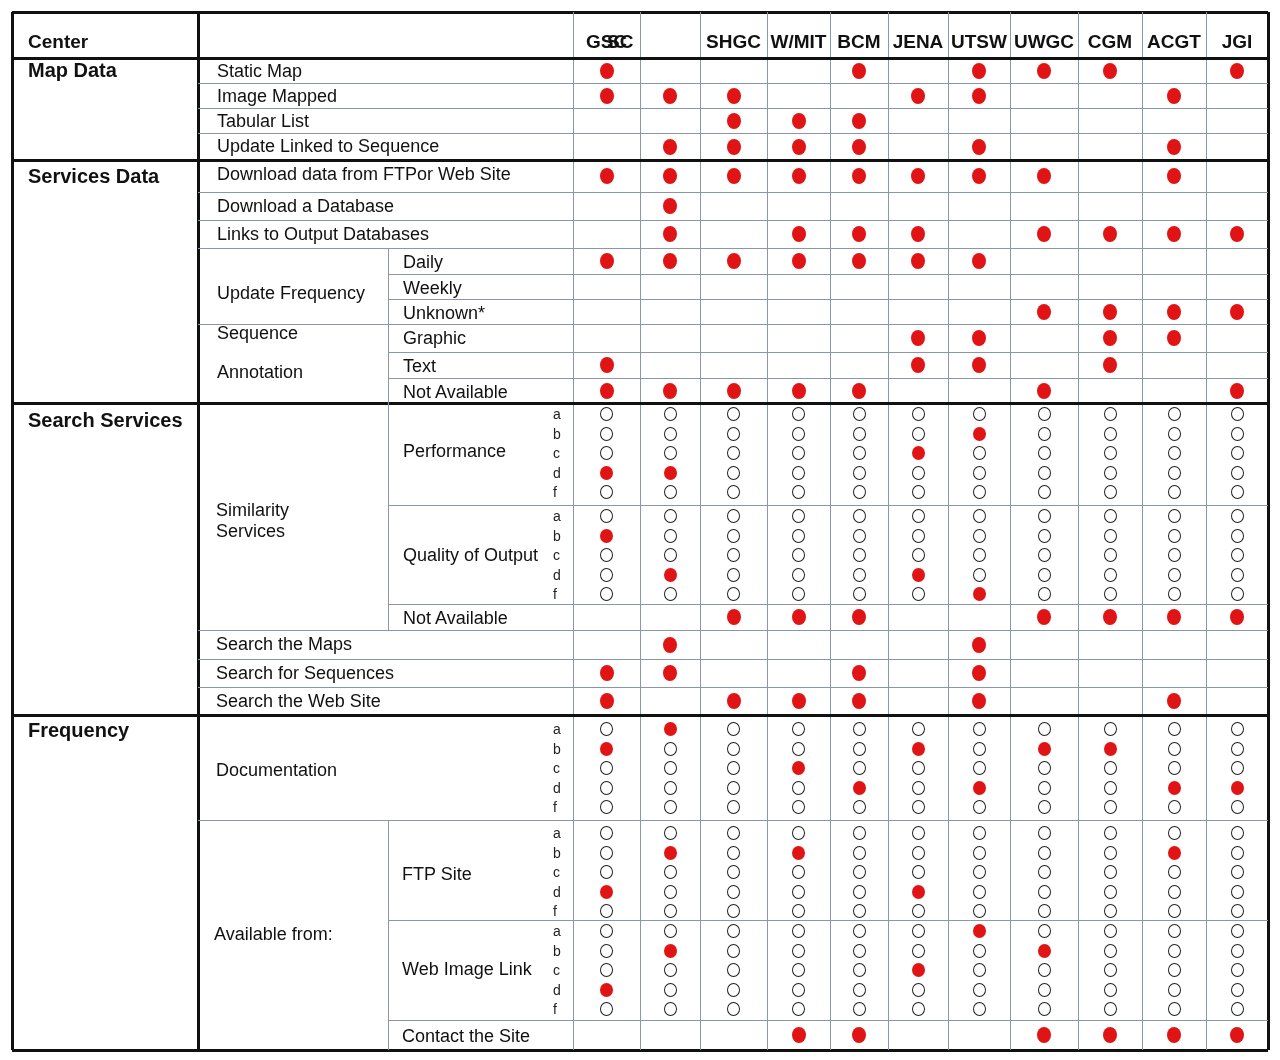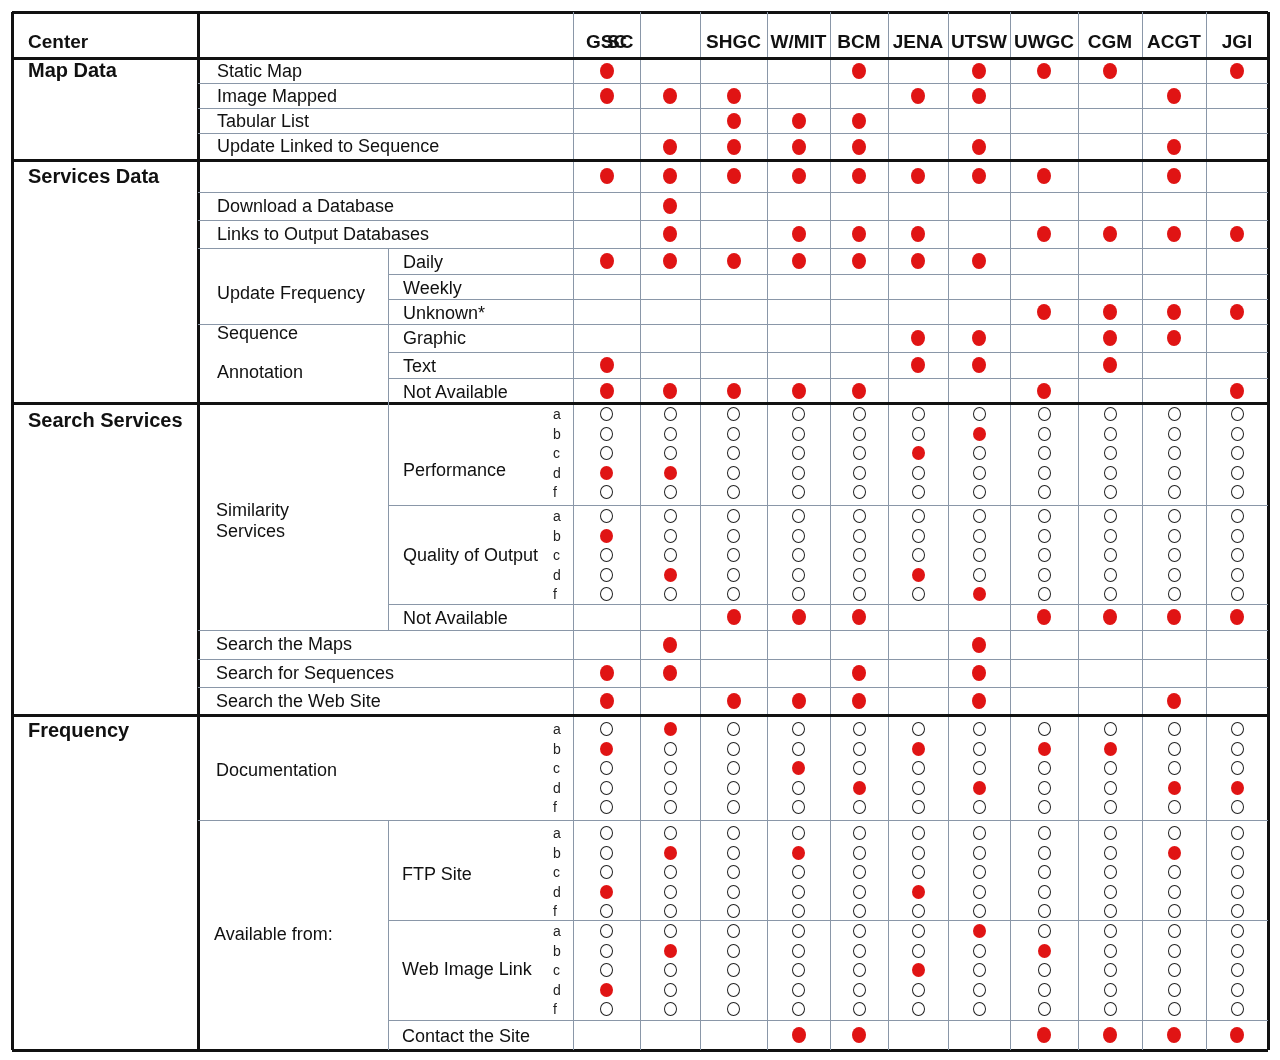--- a/index.html
+++ b/index.html
@@ -77,20 +77,21 @@
     <div class="mark dot" style="left: 791.5px; top: 112.5px;"></div>
     <div class="mark dot" style="left: 852px; top: 112.5px;"></div>
     <div class="line" style="left: 198px; top: 133px; width: 1070px; height: 1px;"></div>
     <div class="txt " style="left: 217px; top: 136px;">Update Linked to Sequence</div>
     <div class="mark dot" style="left: 663px; top: 138.5px;"></div>
     <div class="mark dot" style="left: 726.5px; top: 138.5px;"></div>
     <div class="mark dot" style="left: 791.5px; top: 138.5px;"></div>
     <div class="mark dot" style="left: 852px; top: 138.5px;"></div>
     <div class="mark dot" style="left: 972px; top: 138.5px;"></div>
     <div class="mark dot" style="left: 1167px; top: 138.5px;"></div>
+    <div class="txt " style="left: 217px; top: 164px;">Download data from FTPor Web Site</div>
     <div class="mark dot" style="left: 599.5px; top: 168px;"></div>
     <div class="mark dot" style="left: 663px; top: 168px;"></div>
     <div class="mark dot" style="left: 726.5px; top: 168px;"></div>
     <div class="mark dot" style="left: 791.5px; top: 168px;"></div>
     <div class="mark dot" style="left: 852px; top: 168px;"></div>
     <div class="mark dot" style="left: 911px; top: 168px;"></div>
     <div class="mark dot" style="left: 972px; top: 168px;"></div>
     <div class="mark dot" style="left: 1037px; top: 168px;"></div>
     <div class="mark dot" style="left: 1167px; top: 168px;"></div>
     <div class="line" style="left: 198px; top: 192px; width: 1070px; height: 1px;"></div>
@@ -149,21 +150,21 @@
     <div class="txt " style="left: 217px; top: 323px;">Sequence</div>
     <div class="txt " style="left: 217px; top: 362px;">Annotation</div>
     <div class="line" style="left: 388px; top: 505px; width: 880px; height: 1px;"></div>
     <div class="line" style="left: 388px; top: 604px; width: 880px; height: 1px;"></div>
     <div class="line" style="left: 198px; top: 630px; width: 1070px; height: 1px;"></div>
     <div class="line" style="left: 198px; top: 659px; width: 1070px; height: 1px;"></div>
     <div class="line" style="left: 198px; top: 687px; width: 1070px; height: 1px;"></div>
     <div class="line" style="left: 388px; top: 403px; width: 1px; height: 227px;"></div>
     <div class="txt " style="left: 216px; top: 500px;">Similarity</div>
     <div class="txt " style="left: 216px; top: 521px;">Services</div>
-    <div class="txt " style="left: 403px; top: 441px; margin-top: 19px;">Performance</div>
+    <div class="txt " style="left: 403px; top: 441px;">Performance</div>
     <div class="opt" style="left: 553px; top: 407px;">a</div>
     <div class="mark ring" style="left: 600px; top: 407px;"></div>
     <div class="mark ring" style="left: 663.5px; top: 407px;"></div>
     <div class="mark ring" style="left: 727px; top: 407px;"></div>
     <div class="mark ring" style="left: 792px; top: 407px;"></div>
     <div class="mark ring" style="left: 852.5px; top: 407px;"></div>
     <div class="mark ring" style="left: 911.5px; top: 407px;"></div>
     <div class="mark ring" style="left: 972.5px; top: 407px;"></div>
     <div class="mark ring" style="left: 1037.5px; top: 407px;"></div>
     <div class="mark ring" style="left: 1103.5px; top: 407px;"></div>

